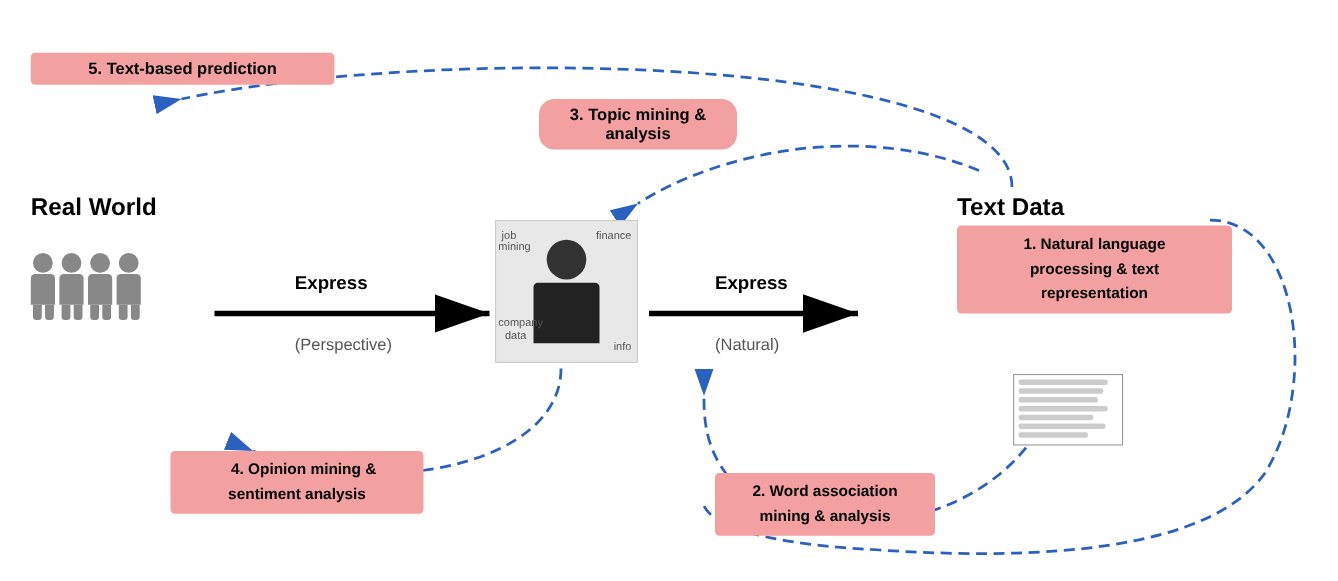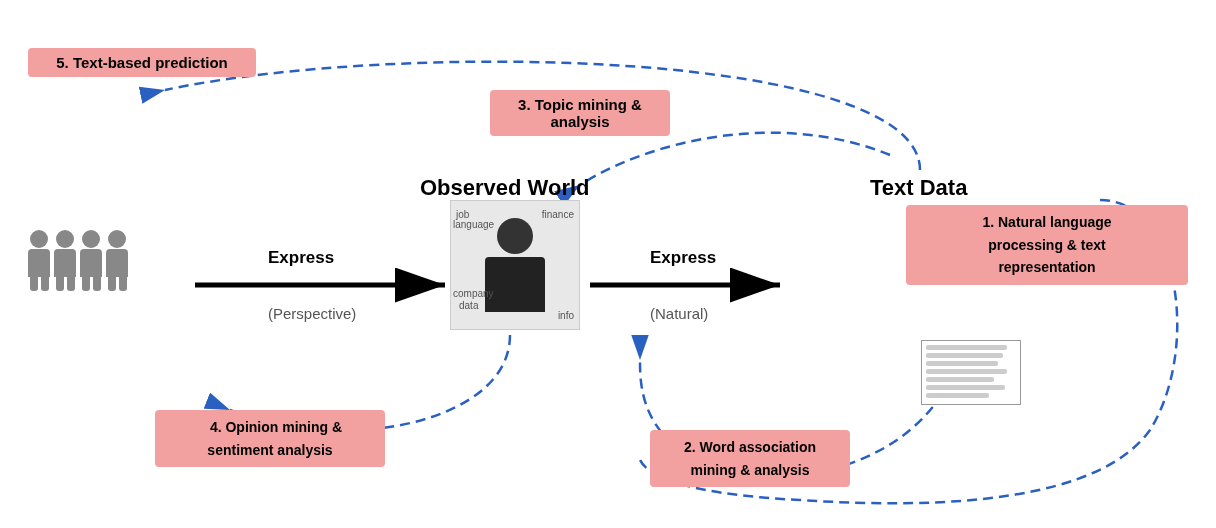--- a/index.html
+++ b/index.html
@@ -190,22 +190,22 @@
 
     <path d="M 890,155 C 780,110 650,140 580,185" stroke="#2a60c0" stroke-width="2.5" stroke-dasharray="10,6" fill="none" marker-end="url(#arrowBlue)"></path>
 
     <path d="M 510,335 C 510,400 420,430 350,430 C 280,430 230,410 230,410" stroke="#2a60c0" stroke-width="2.5" stroke-dasharray="10,6" fill="none" marker-end="url(#arrowBlueDown)"></path>
 
     <path d="M 950,380 C 900,480 750,500 680,450 C 640,420 640,380 640,360" stroke="#2a60c0" stroke-width="2.5" stroke-dasharray="10,6" fill="none" marker-end="url(#arrowBlueDown)"></path>
 
     <path d="M 1100,200 C 1180,200 1200,350 1150,430 C 1100,500 950,510 800,500 C 700,495 650,480 640,460" stroke="#2a60c0" stroke-width="2.5" stroke-dasharray="10,6" fill="none"></path>
   </svg>
 
-
-  <div class="world-label" style="left:420px; top:175px;">Observed World</div>
+  <div class="world-label" style="left:28px; top:175px;">Real World</div>
+
 
   <div class="world-label" style="left:870px; top:175px;">Text Data</div>
 
   <div class="people-group">
     <div class="person">
       <div class="person-head"></div>
       <div class="person-body"></div>
       <div class="person-legs">
           <div class="person-leg"></div>
           <div class="person-leg"></div>
@@ -237,21 +237,21 @@
     </div>
   </div>
 
   <div class="arrow-label" style="left:268px; top:248px;">Express</div>
   <div class="arrow-sub" style="left:268px; top:305px;">(Perspective)</div>
 
   <div class="observed-person">
 
     <div style="position:absolute; top:8px; left:5px; font-size:10px; color:#555;">job</div>
     <div style="position:absolute; top:8px; right:5px; font-size:10px; color:#555;">finance</div>
-    <div style="position:absolute; top:18px; left:2px; font-size:10px; color:#555;">language</div>
+    <div style="position:absolute; top:18px; left:2px; font-size:10px; color:#555;">mining</div>
     <div style="position:absolute; bottom:30px; left:2px; font-size:10px; color:#555;">company</div>
     <div style="position:absolute; bottom:18px; left:8px; font-size:10px; color:#555;">data</div>
     <div style="position:absolute; bottom:8px; right:5px; font-size:10px; color:#555;">info</div>
     <div class="person-figure">
       <div class="pf-head"></div>
       <div class="pf-body"></div>
     </div>
   </div>
 
   <div class="arrow-label" style="left:650px; top:248px;">Express</div>
@@ -260,37 +260,37 @@
   <div class="text-doc">
     <div class="doc-line" style="width:90%;"></div>
     <div class="doc-line" style="width:85%;"></div>
     <div class="doc-line" style="width:80%;"></div>
     <div class="doc-line" style="width:90%;"></div>
     <div class="doc-line" style="width:75%;"></div>
     <div class="doc-line" style="width:88%;"></div>
     <div class="doc-line" style="width:70%;"></div>
   </div>
 
-  <div class="step-box" style="left:870px; top:205px; width:282px; line-height:1.5;margin-left:36px;">
+  <div class="step-box" style="left:870px; top:205px; width:250px; line-height:1.5;">
     <span style="white-space:pre-line; font-size:14px;">1.   Natural language
      processing  &amp; text
      representation</span>
   </div>
 
   <div class="step-box" style="left:650px; top:430px; width:200px; line-height:1.5;">
     <span style="white-space:pre-line; font-size:14px;">2. Word association
     mining  &amp; analysis</span>
   </div>
 
-  <div class="step-box" style="left:490px; top:90px; width:180px;">
+  <div class="step-box" style="left:490px; top:90px; width:180px;border-radius:14px;">
     <span style="font-size:15px;">3. Topic mining &amp; analysis</span>
   </div>
 
   <div class="step-box" style="left:155px; top:410px; width:230px; line-height:1.5;">
     <span style="white-space:pre-line; font-size:14px;margin-left:12px;">4. Opinion mining &amp;
     sentiment analysis</span>
   </div>
 
-  <div class="step-box" style="left:28px; top:48px; width:228px;">
+  <div class="step-box" style="left:28px; top:48px; width:276px;">
     <span style="font-size:15px;">5. Text-based prediction</span>
   </div>
 
 </div>
 
 </body></html>

